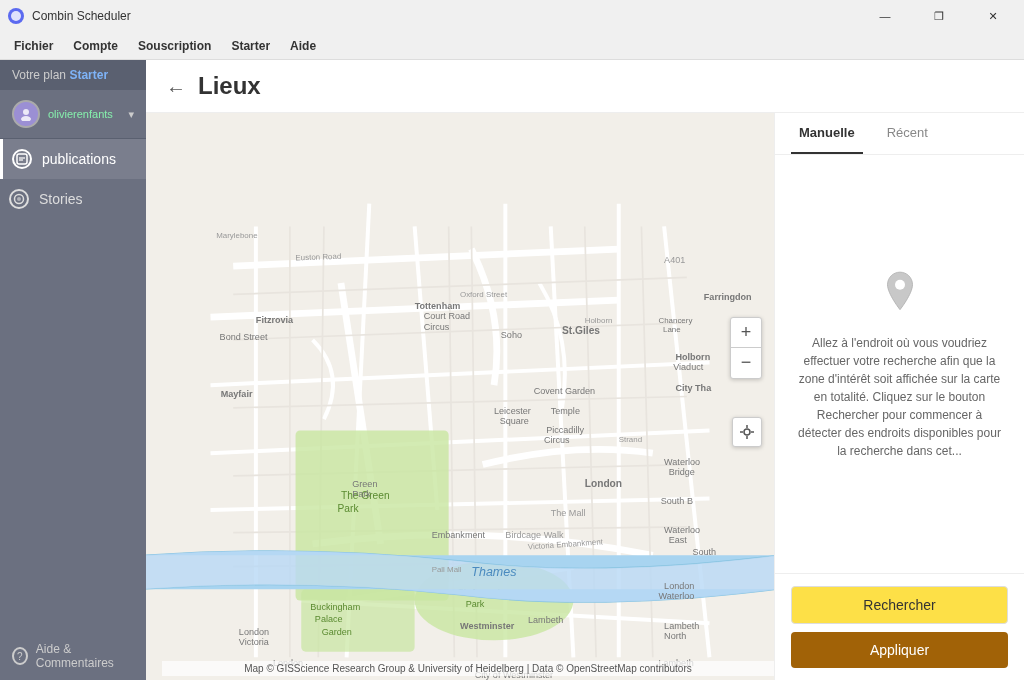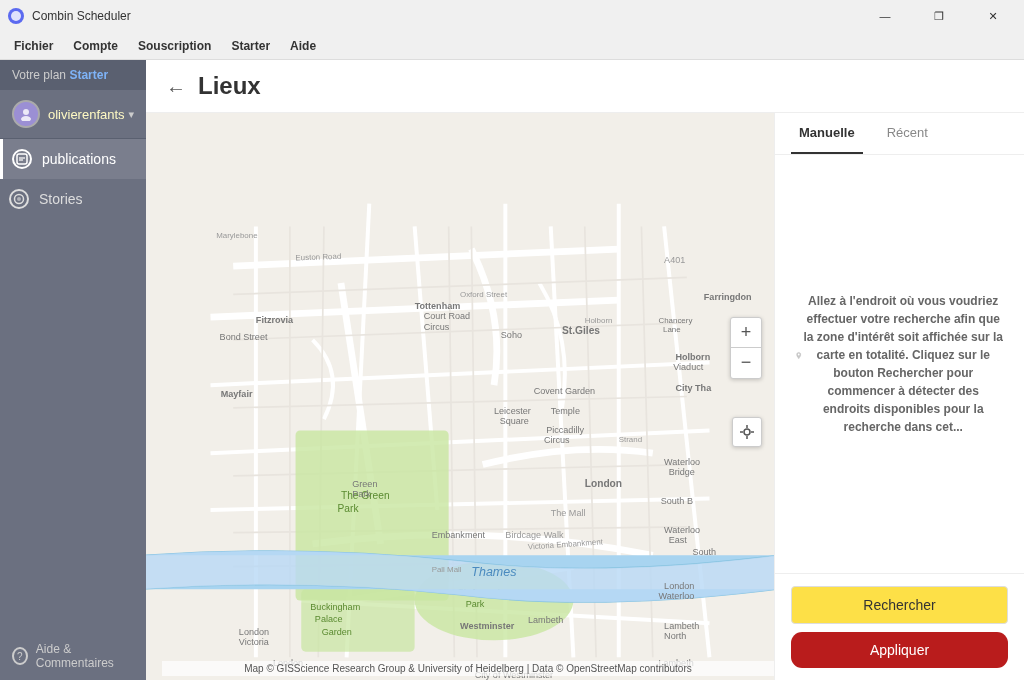--- a/index.html
+++ b/index.html
@@ -77,21 +77,21 @@
       border-bottom: 1px solid #5a6070;
     }
     #account-row .avatar {
       width: 28px; height: 28px;
       border-radius: 50%;
       background: #9b8fd4;
       display: flex; align-items: center; justify-content: center;
       font-size: 13px; color: white; margin-right: 8px;
       border: 2px solid #aaa;
     }
-    #account-row .name { font-size: 13px; color: #fef9c3; flex: 1; }
+    #account-row .name { font-size: 11px; color: #86efac; flex: 1; }
     #account-row .chevron { font-size: 11px; color: #ccc; }
 
     .nav-item {
       display: flex;
       align-items: center;
       padding: 10px 9px;
       cursor: pointer;
       color: #ddd;
       font-size: 14px;
       gap: 10px;
@@ -271,26 +271,25 @@
     .panel-tab.active {
       color: #333;
       font-weight: 600;
       border-bottom-color: #333;
     }
 
     
     #panel-content {
       flex: 1;
       display: flex;
-      flex-direction: row;
+      flex-direction: column;
       align-items: center;
       justify-content: center;
       padding: 20px;
       text-align: center;
-      font-weight: bold;
     }
 
     .location-icon-big {
       width: 50px; height: 50px;
       margin-bottom: 16px;
       color: #bbb;
     }
 
     #panel-description {
       font-size: 12px;
@@ -321,21 +320,21 @@
     #appliquer-btn {
       width: 100%;
       padding: 10px;
       background: #6366f1;
       border: none;
       border-radius: 4px;
       font-size: 14px;
       color: white;
       cursor: pointer;
     }
-    #appliquer-btn:disabled { background: #b91c1c; cursor: default; border-radius: 11px; }
+    #appliquer-btn:disabled { background: #a16207; cursor: default; }
   </style>
 </head>
 <body>
 
 <div id="titlebar">
   <div class="app-icon">
     <svg width="10" height="10" viewBox="0 0 10 10">
         <circle cx="5" cy="5" r="5" fill="white" opacity="0.8"></circle>
       </svg>
   </div>

